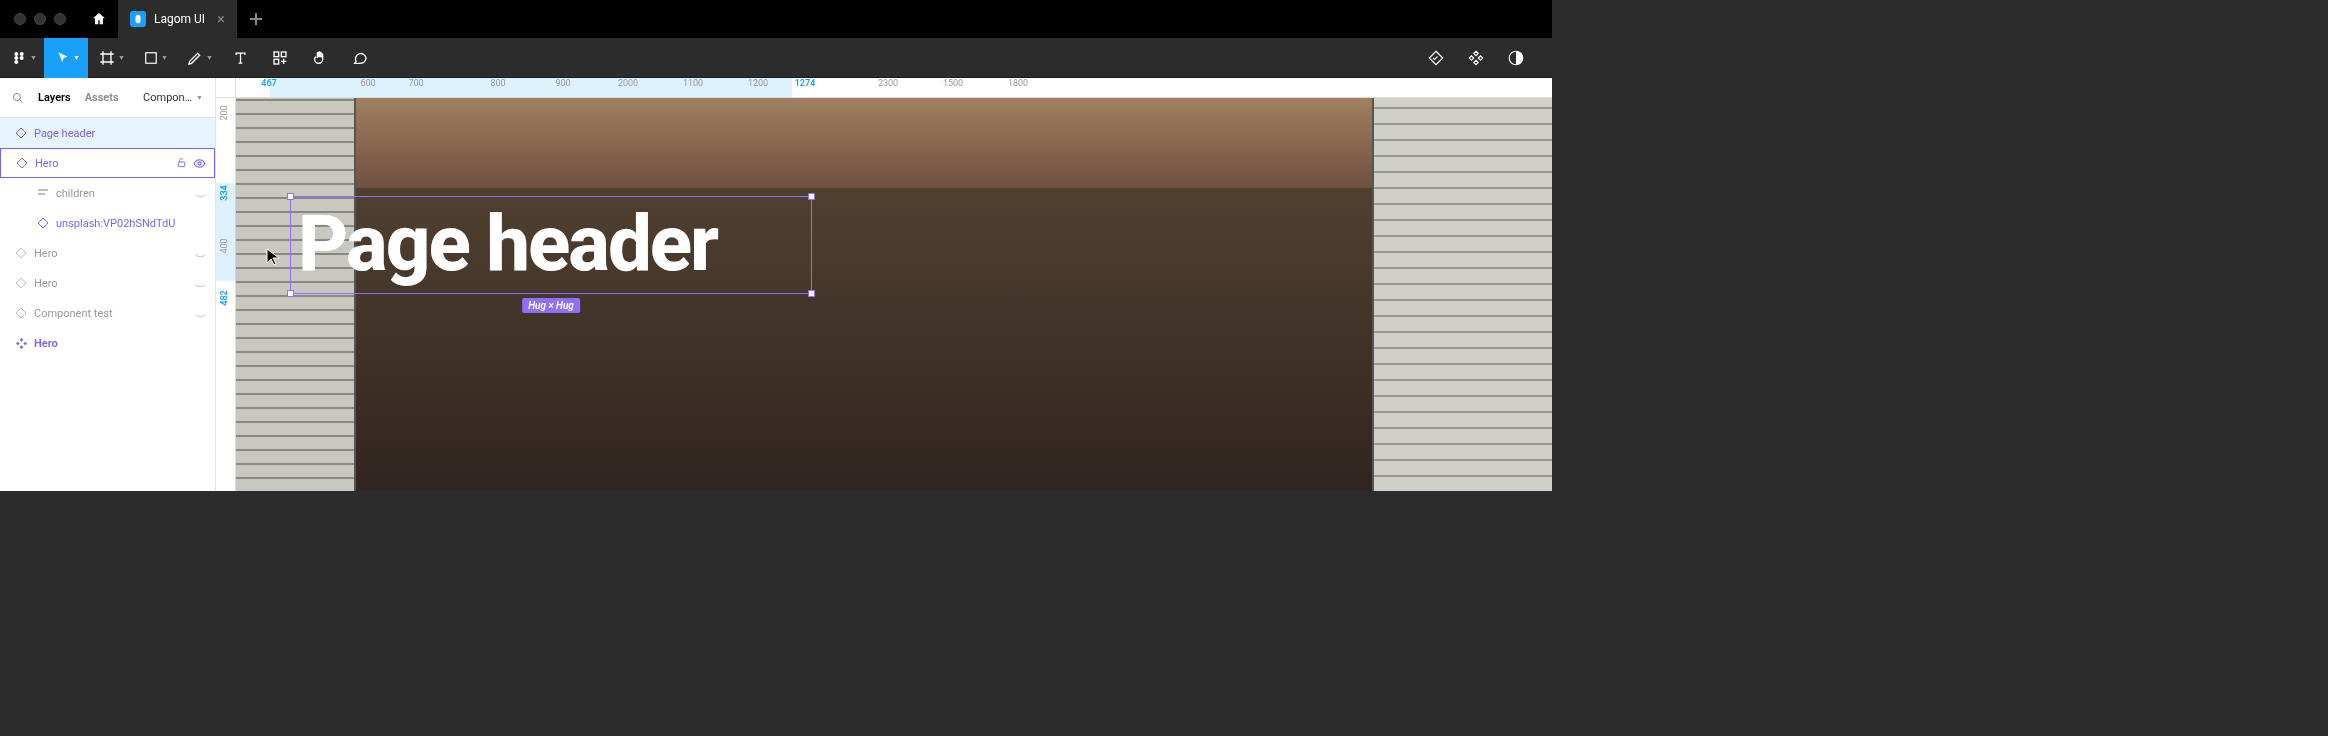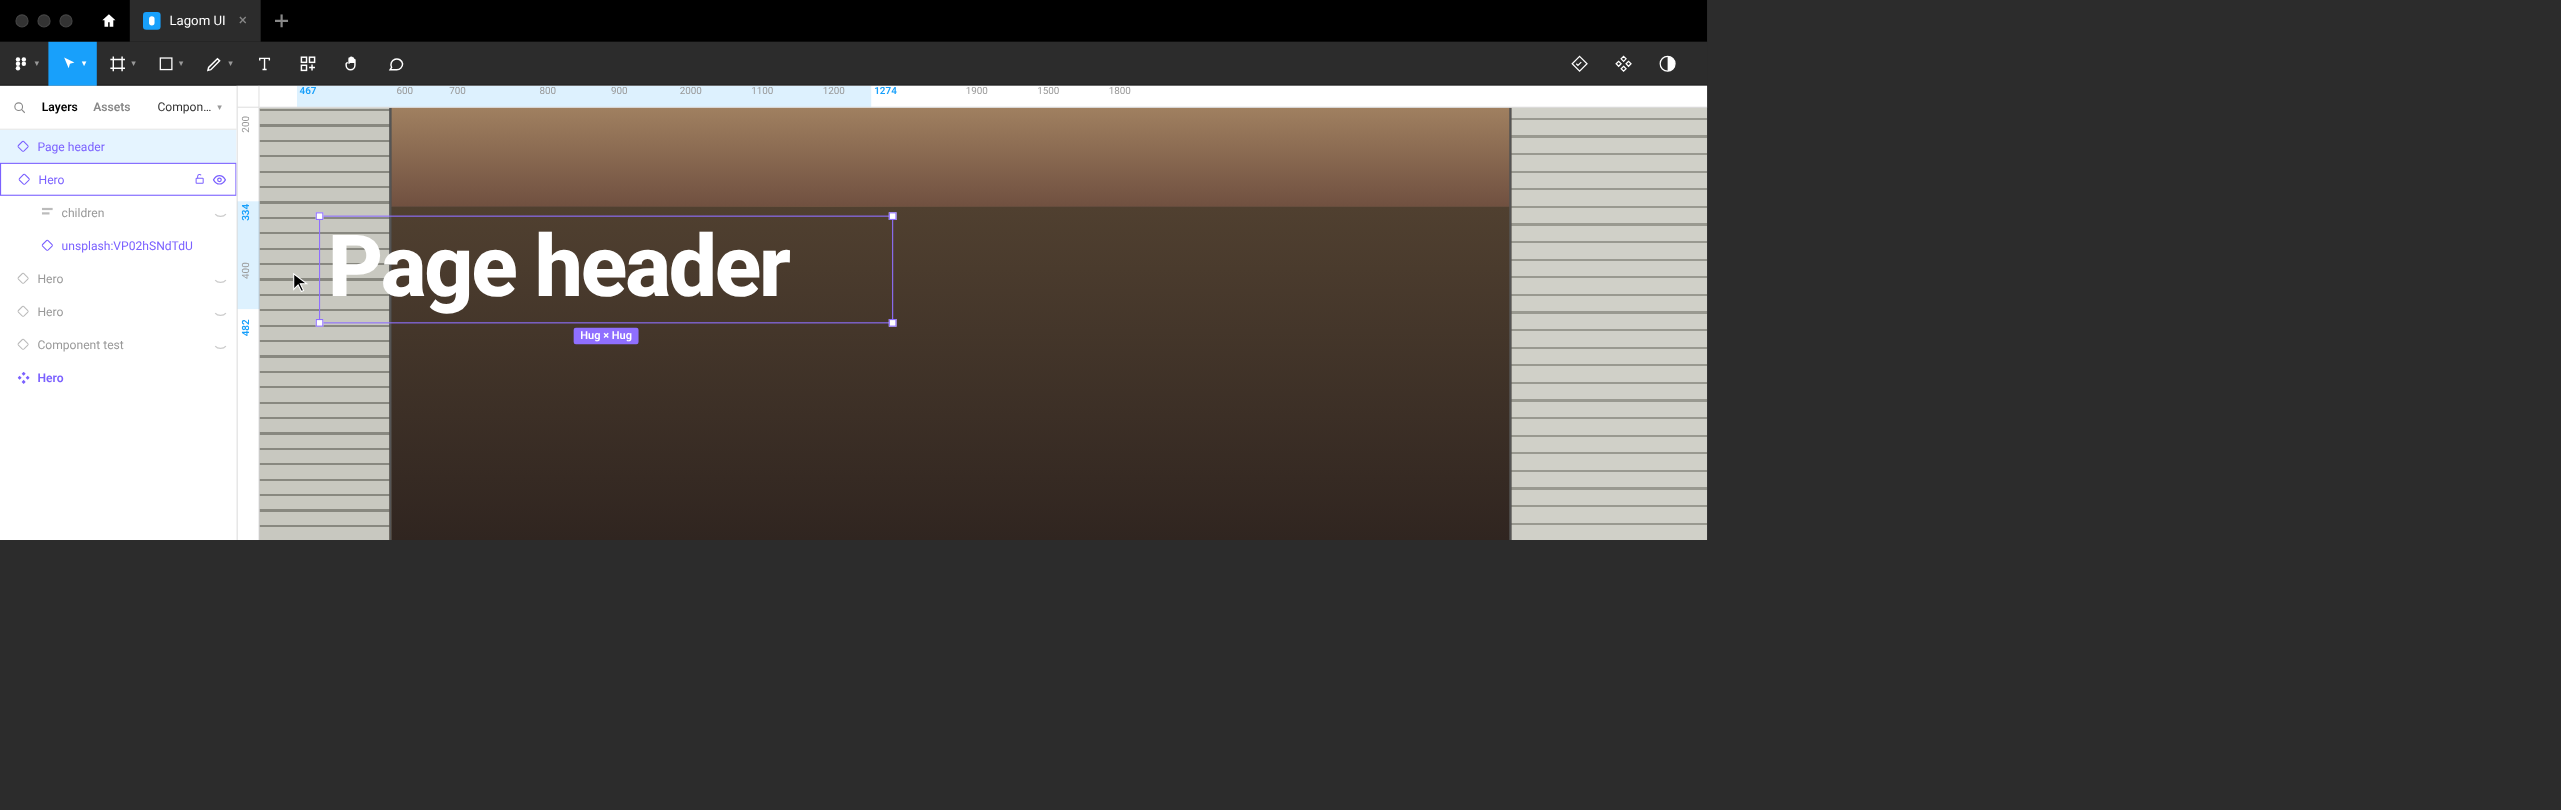--- a/index.html
+++ b/index.html
@@ -255,20 +255,21 @@
 
 .sizing-badge {
   position: absolute;
   background: #8f6fff;
   color: #fff;
   font-size: 10px;
   font-weight: 600;
   padding: 2px 6px;
   border-radius: 2px;
   transform: translateX(-50%);
+  font-style: italic;
 }
 
 .cursor-arrow {
   position: absolute;
   width: 14px; height: 18px;
 }
 
 svg { display: block; }
 </style>
 </head>
@@ -516,30 +517,30 @@
       </div>
     </div>
   </div>
 
   <div class="canvas-area">
 
     <div style="position:absolute;top:0;left:0;width:20px;height:20px;background:#fff;border-right:1px solid #ddd;border-bottom:1px solid #ddd"></div>
 
     <div class="ruler-h">
       <div class="ruler-sel-h" style="left:34px;width:522px"></div>
-      <span class="tick highlight" style="left:44px">467</span>
+      <span class="tick highlight" style="left:33px">467</span>
       <span class="tick" style="left:132px">600</span>
       <span class="tick" style="left:180px">700</span>
       <span class="tick" style="left:262px">800</span>
       <span class="tick" style="left:327px">900</span>
       <span class="tick" style="left:392px">2000</span>
       <span class="tick" style="left:457px">1100</span>
       <span class="tick" style="left:522px">1200</span>
       <span class="tick highlight" style="left:569px">1274</span>
-      <span class="tick" style="left:652px">1900</span>
+      <span class="tick" style="left:652px">2300</span>
       <span class="tick" style="left:717px">1500</span>
       <span class="tick" style="left:782px">1800</span>
     </div>
 
     <div class="ruler-v">
       <div class="ruler-sel-v" style="top:85px;height:98px"></div>
       <span class="tick" style="top:15px;left:3px">200</span>
       <span class="tick highlight" style="top:95px;left:3px">334</span>
       <span class="tick" style="top:148px;left:3px">400</span>
       <span class="tick highlight" style="top:200px;left:3px">482</span>

